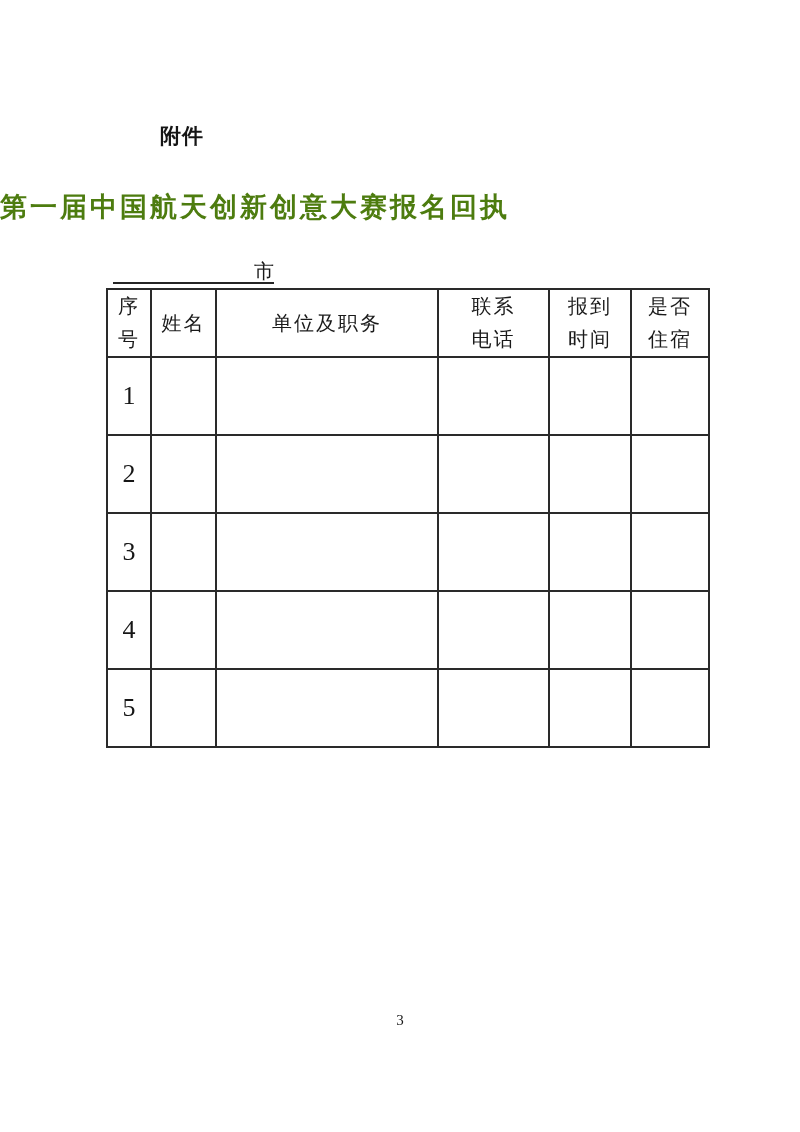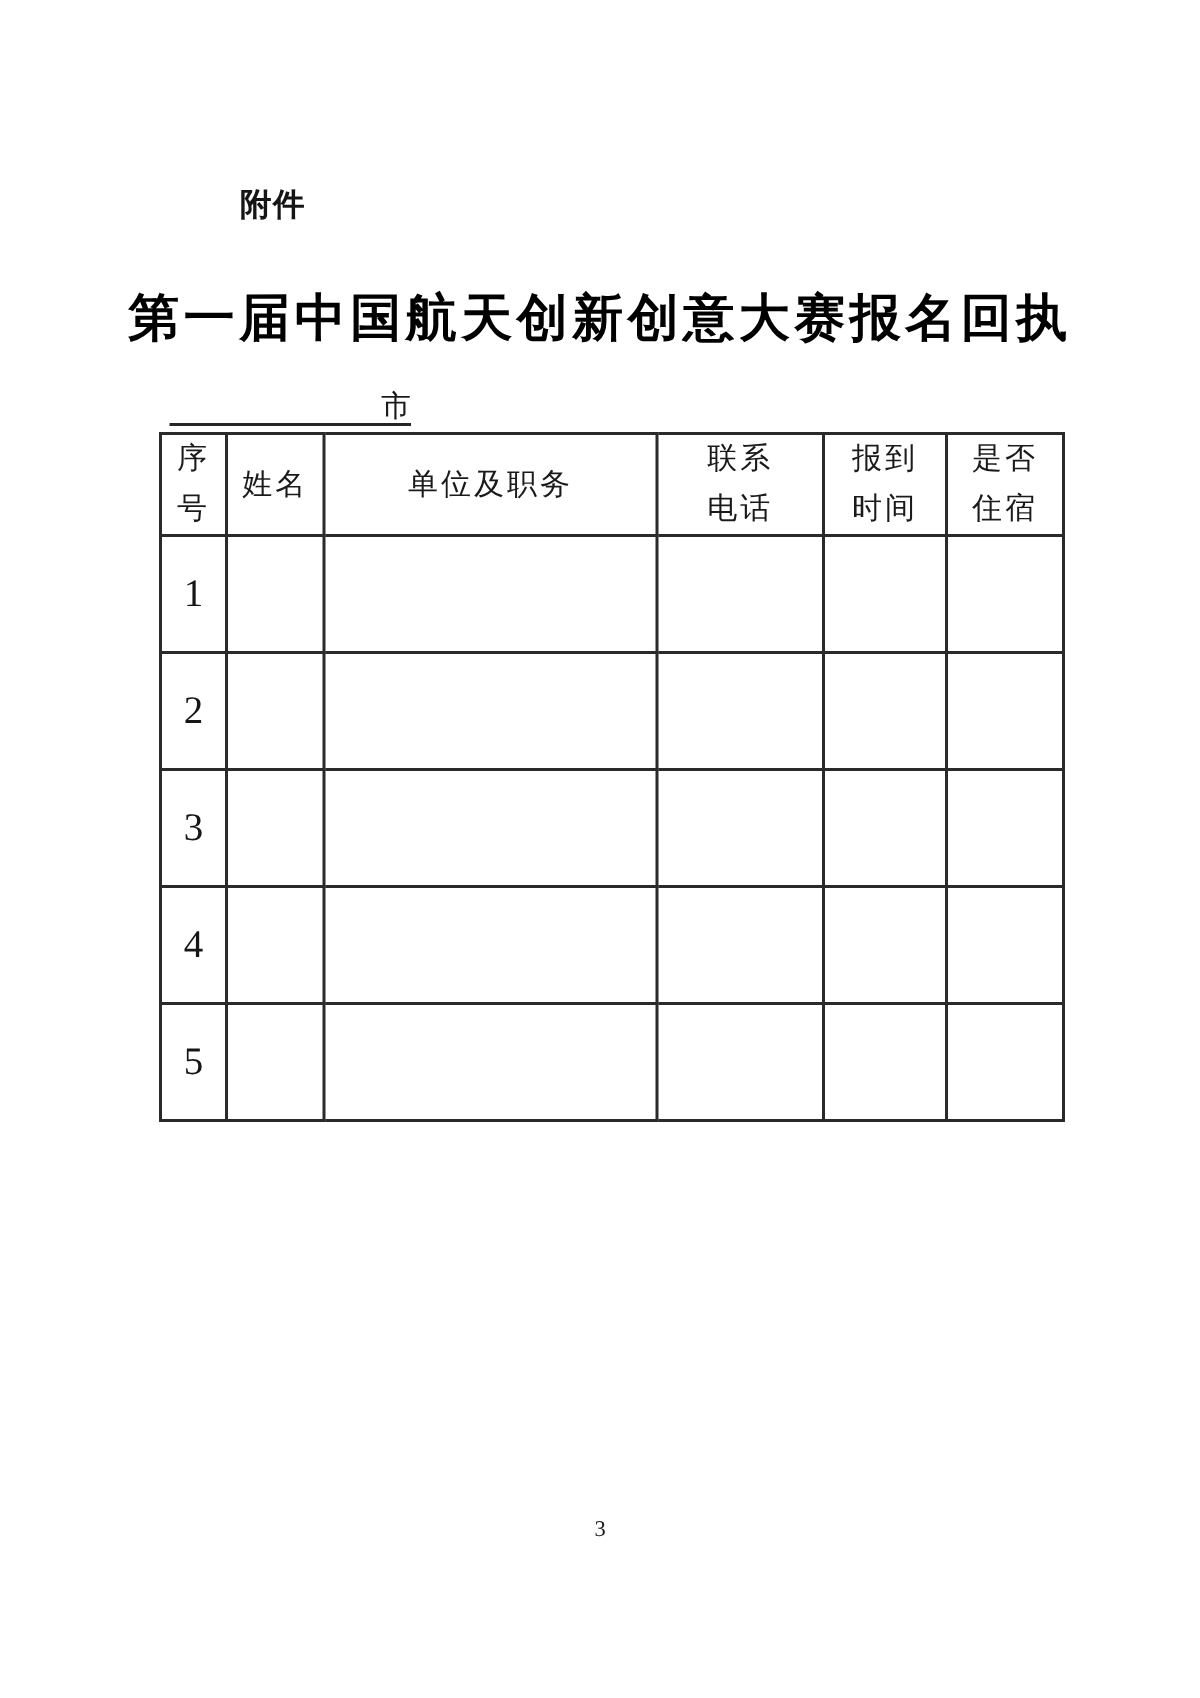--- a/index.html
+++ b/index.html
@@ -23,26 +23,26 @@
     letter-spacing: 1px;
     color: #151515;
     padding-left: 48px;
   }
 
   .doc-title {
     position: absolute;
     left: 0;
     width: 800px;
     top: 189px;
-    text-align: center;
+    text-align: left;
     font-family: "Liberation Serif", serif;
     font-weight: bold;
-    font-size: 34px;
+    font-size: 27px;
     letter-spacing: 3px;
-    color: #000000;
+    color: #4d7c0f;
     white-space: nowrap;
   }
 
   .city-blank {
     position: absolute;
     left: 113px;
     top: 258px;
     width: 161px;
     height: 26px;
     border-bottom: 2px solid #262626;

